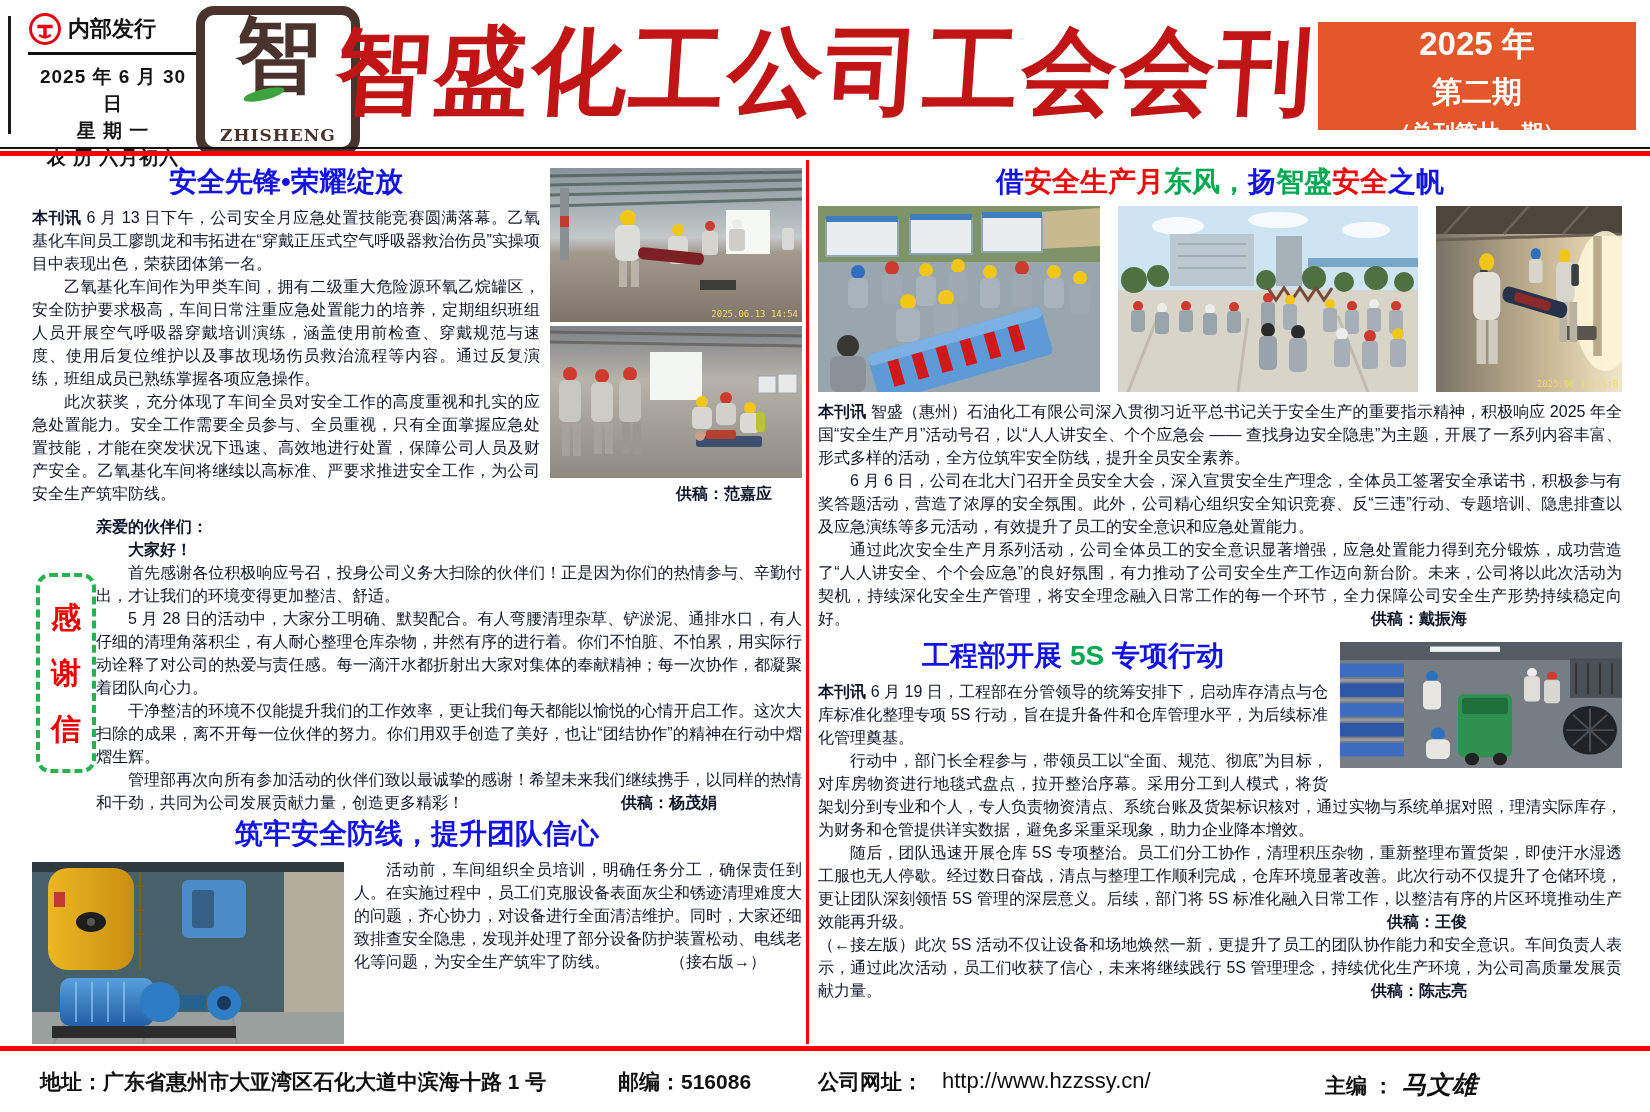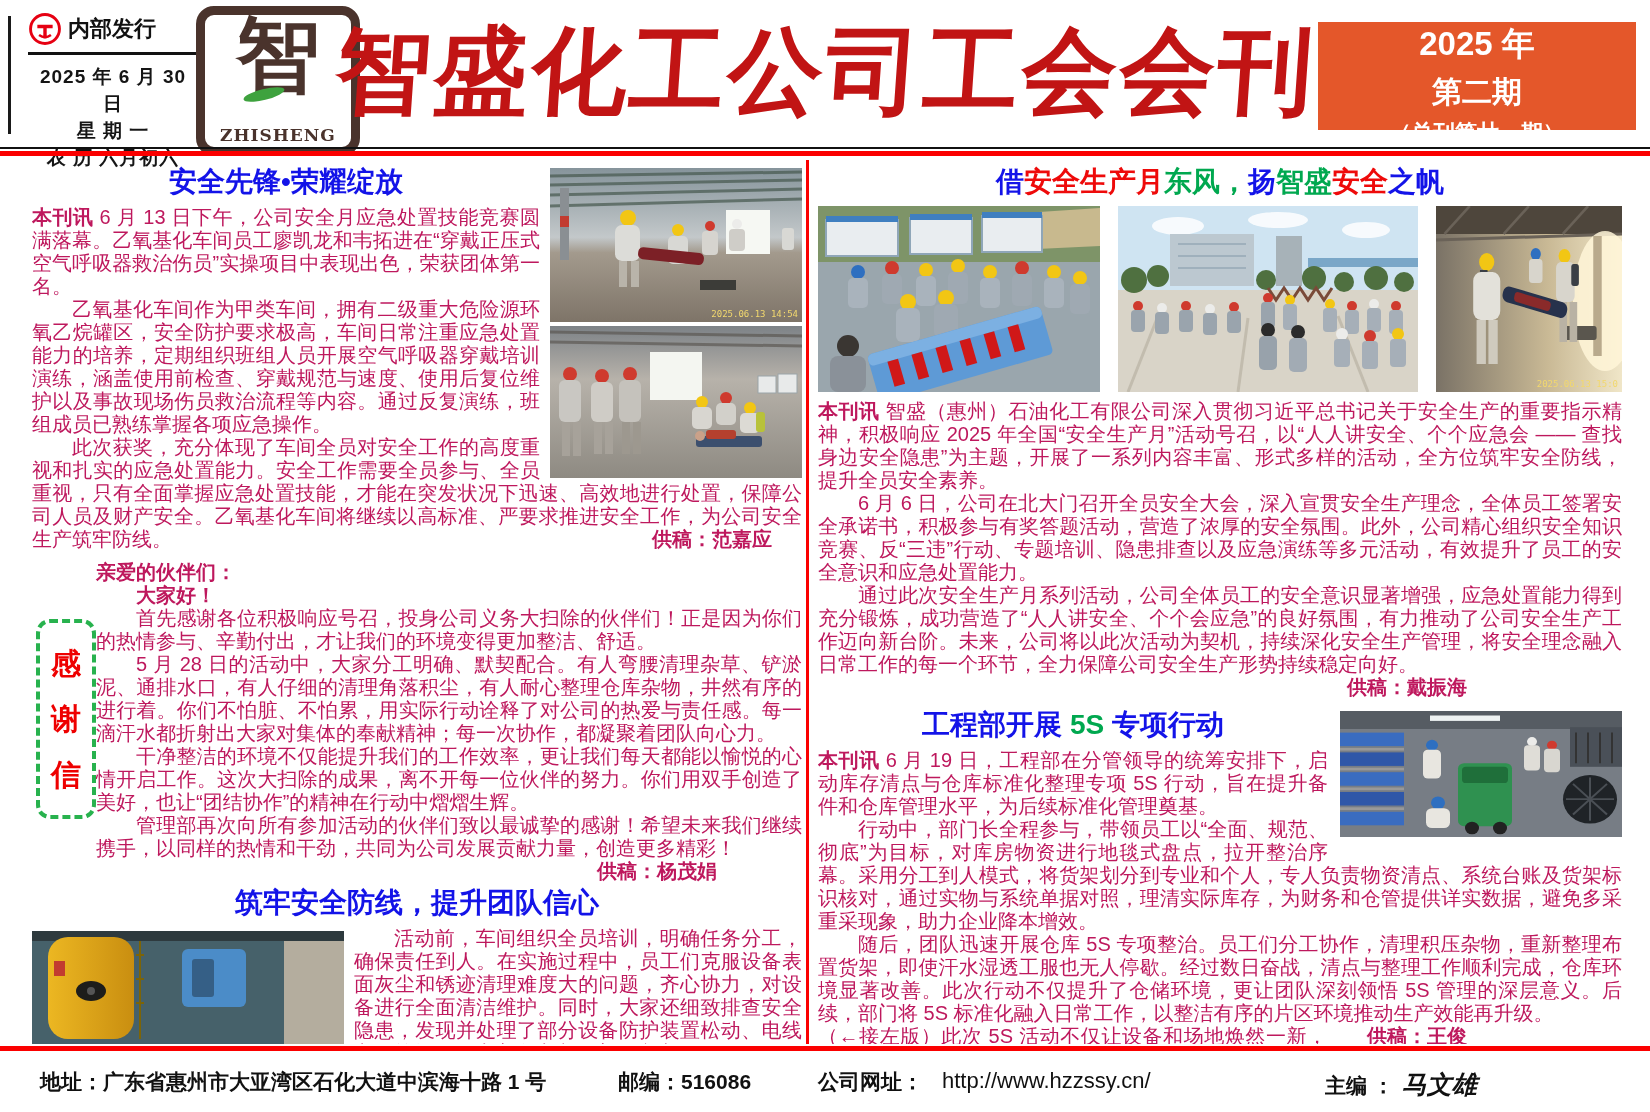--- a/index.html
+++ b/index.html
@@ -36,21 +36,21 @@
 
   .rule-black{position:absolute;left:0;right:0;top:147px;height:2px;background:#111;}
   .rule-red-top{position:absolute;left:0;right:0;top:151px;height:5px;background:#fb0000;}
   .divider-v{position:absolute;left:806px;top:160px;width:3px;height:884px;background:#fb0000;}
   .rule-red-bottom{position:absolute;left:0;right:0;top:1046px;height:5px;background:#fb0000;}
 
   
   .col{position:absolute;top:162px;height:882px;overflow:hidden;}
   .col-left{left:32px;width:770px;}
   .col-right{left:818px;width:804px;}
-  .col p{margin:0;text-align:justify;text-indent:2em;font-size:20px;line-height:23px;color:#be185d;}
+  .col p{margin:0;text-align:justify;text-indent:2em;font-size:16px;line-height:23px;color:#0f172a;}
   .col p.no-indent{text-indent:0;}
   .lead{font-weight:bold;}
   .art-title{margin:2px 0 6px;text-align:center;font-size:28px;line-height:36px;font-weight:bold;color:#1313e8;}
   .credit{font-weight:bold;float:right;white-space:nowrap;}
   .mr-sm{margin-right:30px;}.mr-md{margin-right:85px;}.mr-lg{margin-right:155px;}
   .cont-mark{float:right;margin-right:36px;white-space:nowrap;}
   .seg-blue{color:#1313e8;}.seg-red{color:#ee0a0a;}.seg-green{color:#00a84f;}
 
   
   .photo{position:relative;overflow:hidden;background:#8b9298;}

